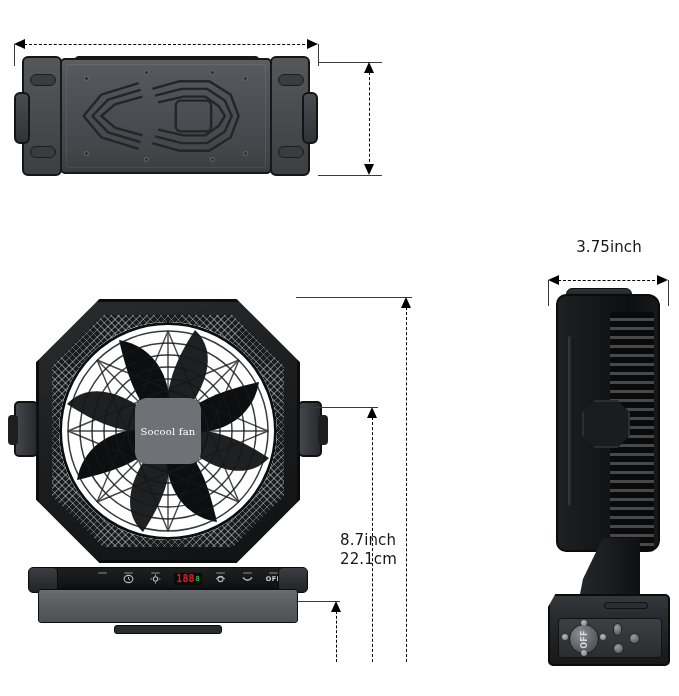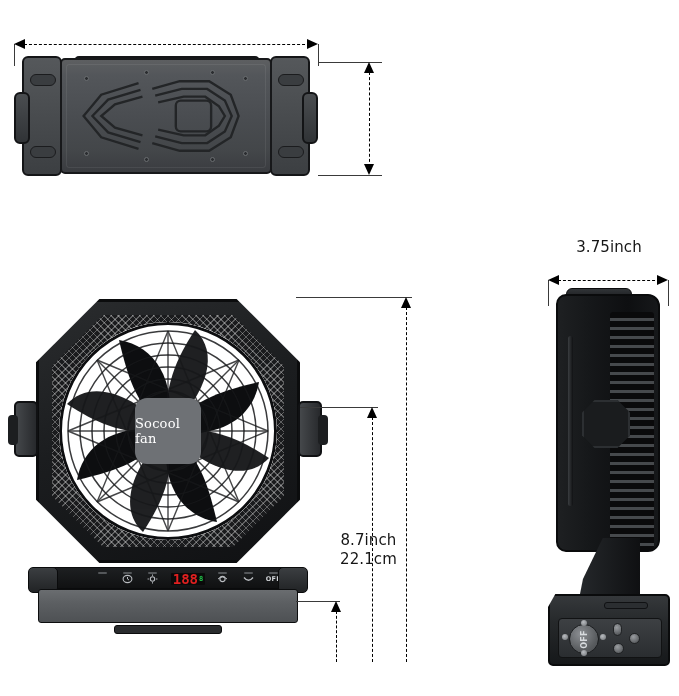--- a/index.html
+++ b/index.html
@@ -58,21 +58,21 @@
        #1a1b1d;
      clip-path:polygon(22% 0,78% 0,100% 22%,100% 78%,78% 100%,22% 100%,0 78%,0 22%);}
   .fv-grill{position:absolute;left:50%;top:50%;transform:translate(-50%,-50%);
      width:218px;height:218px;border-radius:50%;overflow:hidden;background:#fff;}
   .fv-blades{position:absolute;inset:0;border-radius:50%;}
   .fv-ring{position:absolute;left:50%;top:50%;transform:translate(-50%,-50%);
      width:218px;height:218px;border-radius:50%;border:3px solid #0d0e10;box-sizing:border-box;}
   .fv-hub{position:absolute;left:50%;top:50%;transform:translate(-50%,-50%);
      width:66px;height:66px;border-radius:12px;background:#6e7175;
      display:flex;align-items:center;justify-content:center;}
-  .fv-hub span{font-family:"DejaVu Serif","Liberation Serif",serif;color:#fff;font-size:13px;
+  .fv-hub span{font-family:"DejaVu Serif","Liberation Serif",serif;color:#fff;font-size:10px;
      letter-spacing:.2px;}
   .fv-hinge{position:absolute;top:104px;width:24px;height:56px;border-radius:5px;
      background:linear-gradient(90deg,#45484b,#27292c);border:2px solid #101113;box-sizing:border-box;}
   .fv-hinge.l{left:-4px;} .fv-hinge.r{right:-4px;}
   .fv-hinge .nub{position:absolute;top:12px;width:10px;height:30px;border-radius:4px;background:#1c1e20;}
   .fv-hinge.l .nub{left:-8px;} .fv-hinge.r .nub{right:-8px;}
 
   
   .fv-base{position:absolute;left:10px;top:270px;width:280px;height:62px;}
   .base-top{position:absolute;left:18px;top:0;width:244px;height:22px;border-radius:4px 4px 0 0;
@@ -86,21 +86,21 @@
   .base-foot{position:absolute;left:86px;bottom:-5px;width:108px;height:9px;border-radius:3px;
      background:#2a2c2e;border:1px solid #0b0c0d;box-sizing:border-box;}
   .panel{position:absolute;left:48px;top:3px;width:186px;height:16px;display:flex;
      align-items:center;justify-content:space-between;}
   .pbtn{width:15px;height:14px;display:flex;align-items:center;justify-content:center;
      position:relative;}
   .pbtn .bar{position:absolute;top:0;left:3px;width:9px;height:1.5px;background:#54575a;border-radius:1px;}
   .pbtn svg{display:block;}
   .pbtn .offtxt{font-size:6.5px;font-weight:bold;color:#cfd2d5;letter-spacing:.3px;}
   .led{display:flex;align-items:center;gap:1px;background:#0a0a0a;padding:1px 2px;border-radius:1px;}
-  .led .d{font-family:"DejaVu Sans Mono","Liberation Mono",monospace;font-size:14px;font-weight:bold;
+  .led .d{font-family:"DejaVu Sans Mono","Liberation Mono",monospace;font-size:10px;font-weight:bold;
      line-height:10px;}
   .led .red{color:#e02020;} .led .grn{color:#21c44a;font-size:7px;line-height:10px;}
 
   
   #sideview{position:absolute;left:548px;top:288px;width:122px;height:390px;}
   .sv-body{position:absolute;left:8px;top:6px;width:104px;height:258px;border-radius:10px 12px 12px 10px;
      background:linear-gradient(90deg,#1e2022 0%,#16181a 30%,#0e0f11 70%,#16181a 100%);
      border:2px solid #0a0b0c;box-sizing:border-box;}
   .sv-top{position:absolute;left:18px;top:0px;width:66px;height:12px;border-radius:6px 6px 0 0;
      background:linear-gradient(180deg,#313437,#1a1c1e);border:1.5px solid #0a0b0c;box-sizing:border-box;}
@@ -305,21 +305,21 @@
     </div>
   </div>
 
   <div class="ext h" style="left:296px;top:297px;width:116px;"></div>
   <div class="vdim" style="left:406px;top:307px;height:355px;"></div>
   <div class="arrow up" style="left:400.5px;top:297px;"></div>
 
   <div class="ext h" style="left:300px;top:407px;width:78px;"></div>
   <div class="vdim" style="left:372px;top:417px;height:245px;"></div>
   <div class="arrow up" style="left:366.5px;top:407px;"></div>
-  <div class="dimtext" style="left:340px;top:531px;text-align:center;width:null;">
+  <div class="dimtext" style="left:340px;top:531px;text-align:left;width:null;">
     <span>8.7inch</span>
     <span class="l2">22.1cm</span>
   </div>
 
   <div class="ext h" style="left:296px;top:601px;width:44px;"></div>
   <div class="vdim" style="left:336px;top:611px;height:51px;"></div>
   <div class="arrow up" style="left:330.5px;top:601px;"></div>
 
   <div class="dimtext" style="left:556px;top:238px;width:106px;">
     <span>3.75inch</span>

